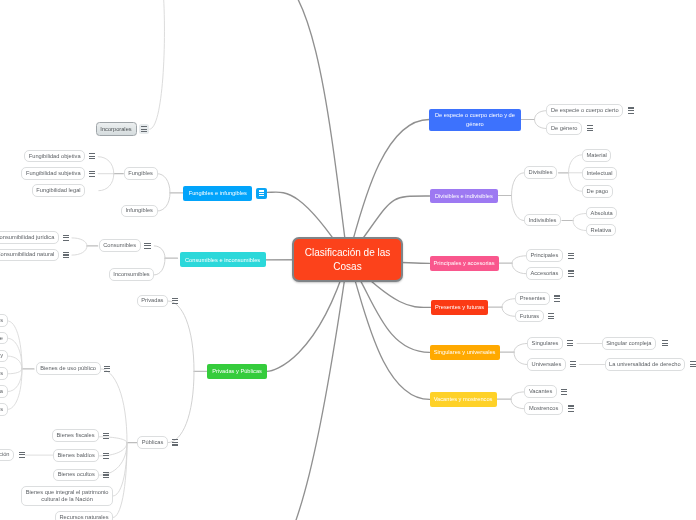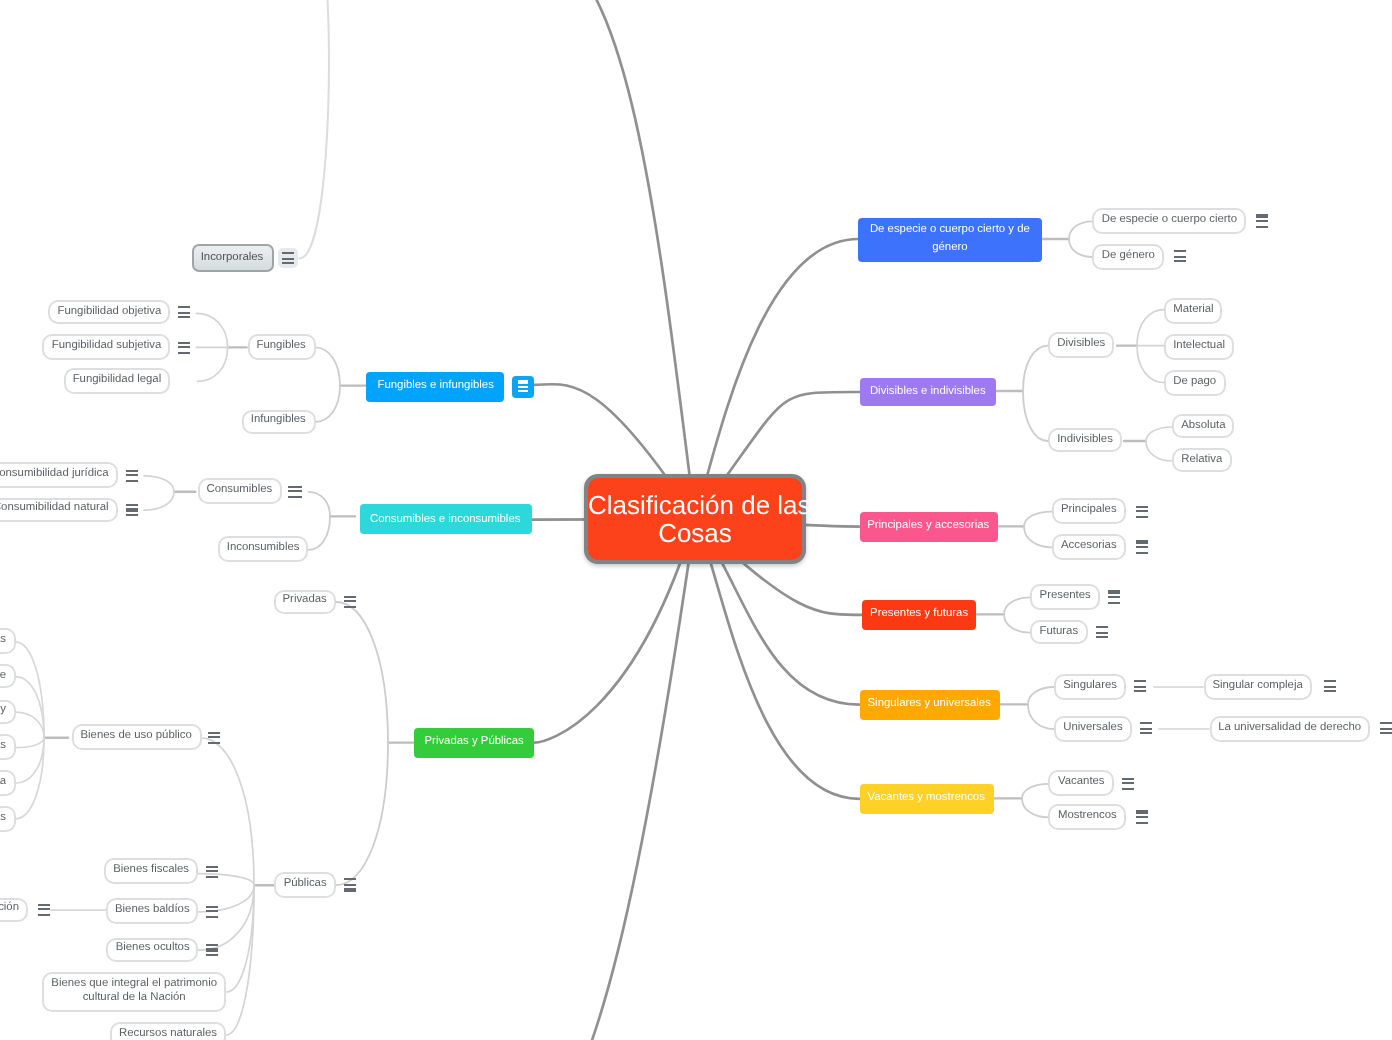--- a/index.html
+++ b/index.html
@@ -92,21 +92,21 @@
       <path d="M 34 368.9 L 22 368.9" stroke="#bdbdbd" stroke-width="1.2" fill="none" stroke-linecap="round"></path>
       <path d="M 22 368.9 C 22.0 339.1 15.6 320.9 7.7 320.9" stroke="#d8d8d8" stroke-width="0.85" fill="none" stroke-linecap="round"></path>
       <path d="M 22 368.9 C 22.0 349.9 15.6 338.3 7.7 338.3" stroke="#d8d8d8" stroke-width="0.85" fill="none" stroke-linecap="round"></path>
       <path d="M 22 368.9 C 22.0 361.0 15.6 356.1 7.7 356.1" stroke="#d8d8d8" stroke-width="0.85" fill="none" stroke-linecap="round"></path>
       <path d="M 22 368.9 C 22.0 371.9 15.6 373.8 7.7 373.8" stroke="#d8d8d8" stroke-width="0.85" fill="none" stroke-linecap="round"></path>
       <path d="M 22 368.9 C 22.0 383.0 15.6 391.6 7.7 391.6" stroke="#d8d8d8" stroke-width="0.85" fill="none" stroke-linecap="round"></path>
       <path d="M 22 368.9 C 22.0 394.0 15.6 409.4 7.7 409.4" stroke="#d8d8d8" stroke-width="0.85" fill="none" stroke-linecap="round"></path>
       <path d="M 52.8 455.1 L 25.5 455.1" stroke="#d8d8d8" stroke-width="0.85" fill="none" stroke-linecap="round"></path>
       <path d="M 149.7 129.2 C 163 129.2 167 40 163 -12" stroke="#dcdcdc" stroke-width="1" fill="none" stroke-linecap="round"></path>
     </svg>
-<div class="node root" style="left: 292px; top: 237px; width: 111px; height: 45px; font-size: 13px; background: rgb(252, 66, 27);">
+<div class="node root" style="left: 292px; top: 237px; width: 111px; height: 45px; font-size: 10px; background: rgb(252, 66, 27);">
       <span class="txt">Clasificación de las<br>Cosas</span>
     </div>
     <div class="node colored" style="left: 429.2px; top: 108.5px; width: 91.5px; height: 22.3px; font-size: 5.7px; background: rgb(61, 114, 253);">
       <span class="txt">De especie o cuerpo cierto y de<br>género</span>
     </div>
     <div class="node plain" style="left: 546.3px; top: 104.2px; height: 12.7px; font-size: 5.7px;">
       <span class="txt">De especie o cuerpo cierto</span>
     </div>
     <div class="hamb" style="left: 627.8px; top: 107.4px;">
       <span></span>

